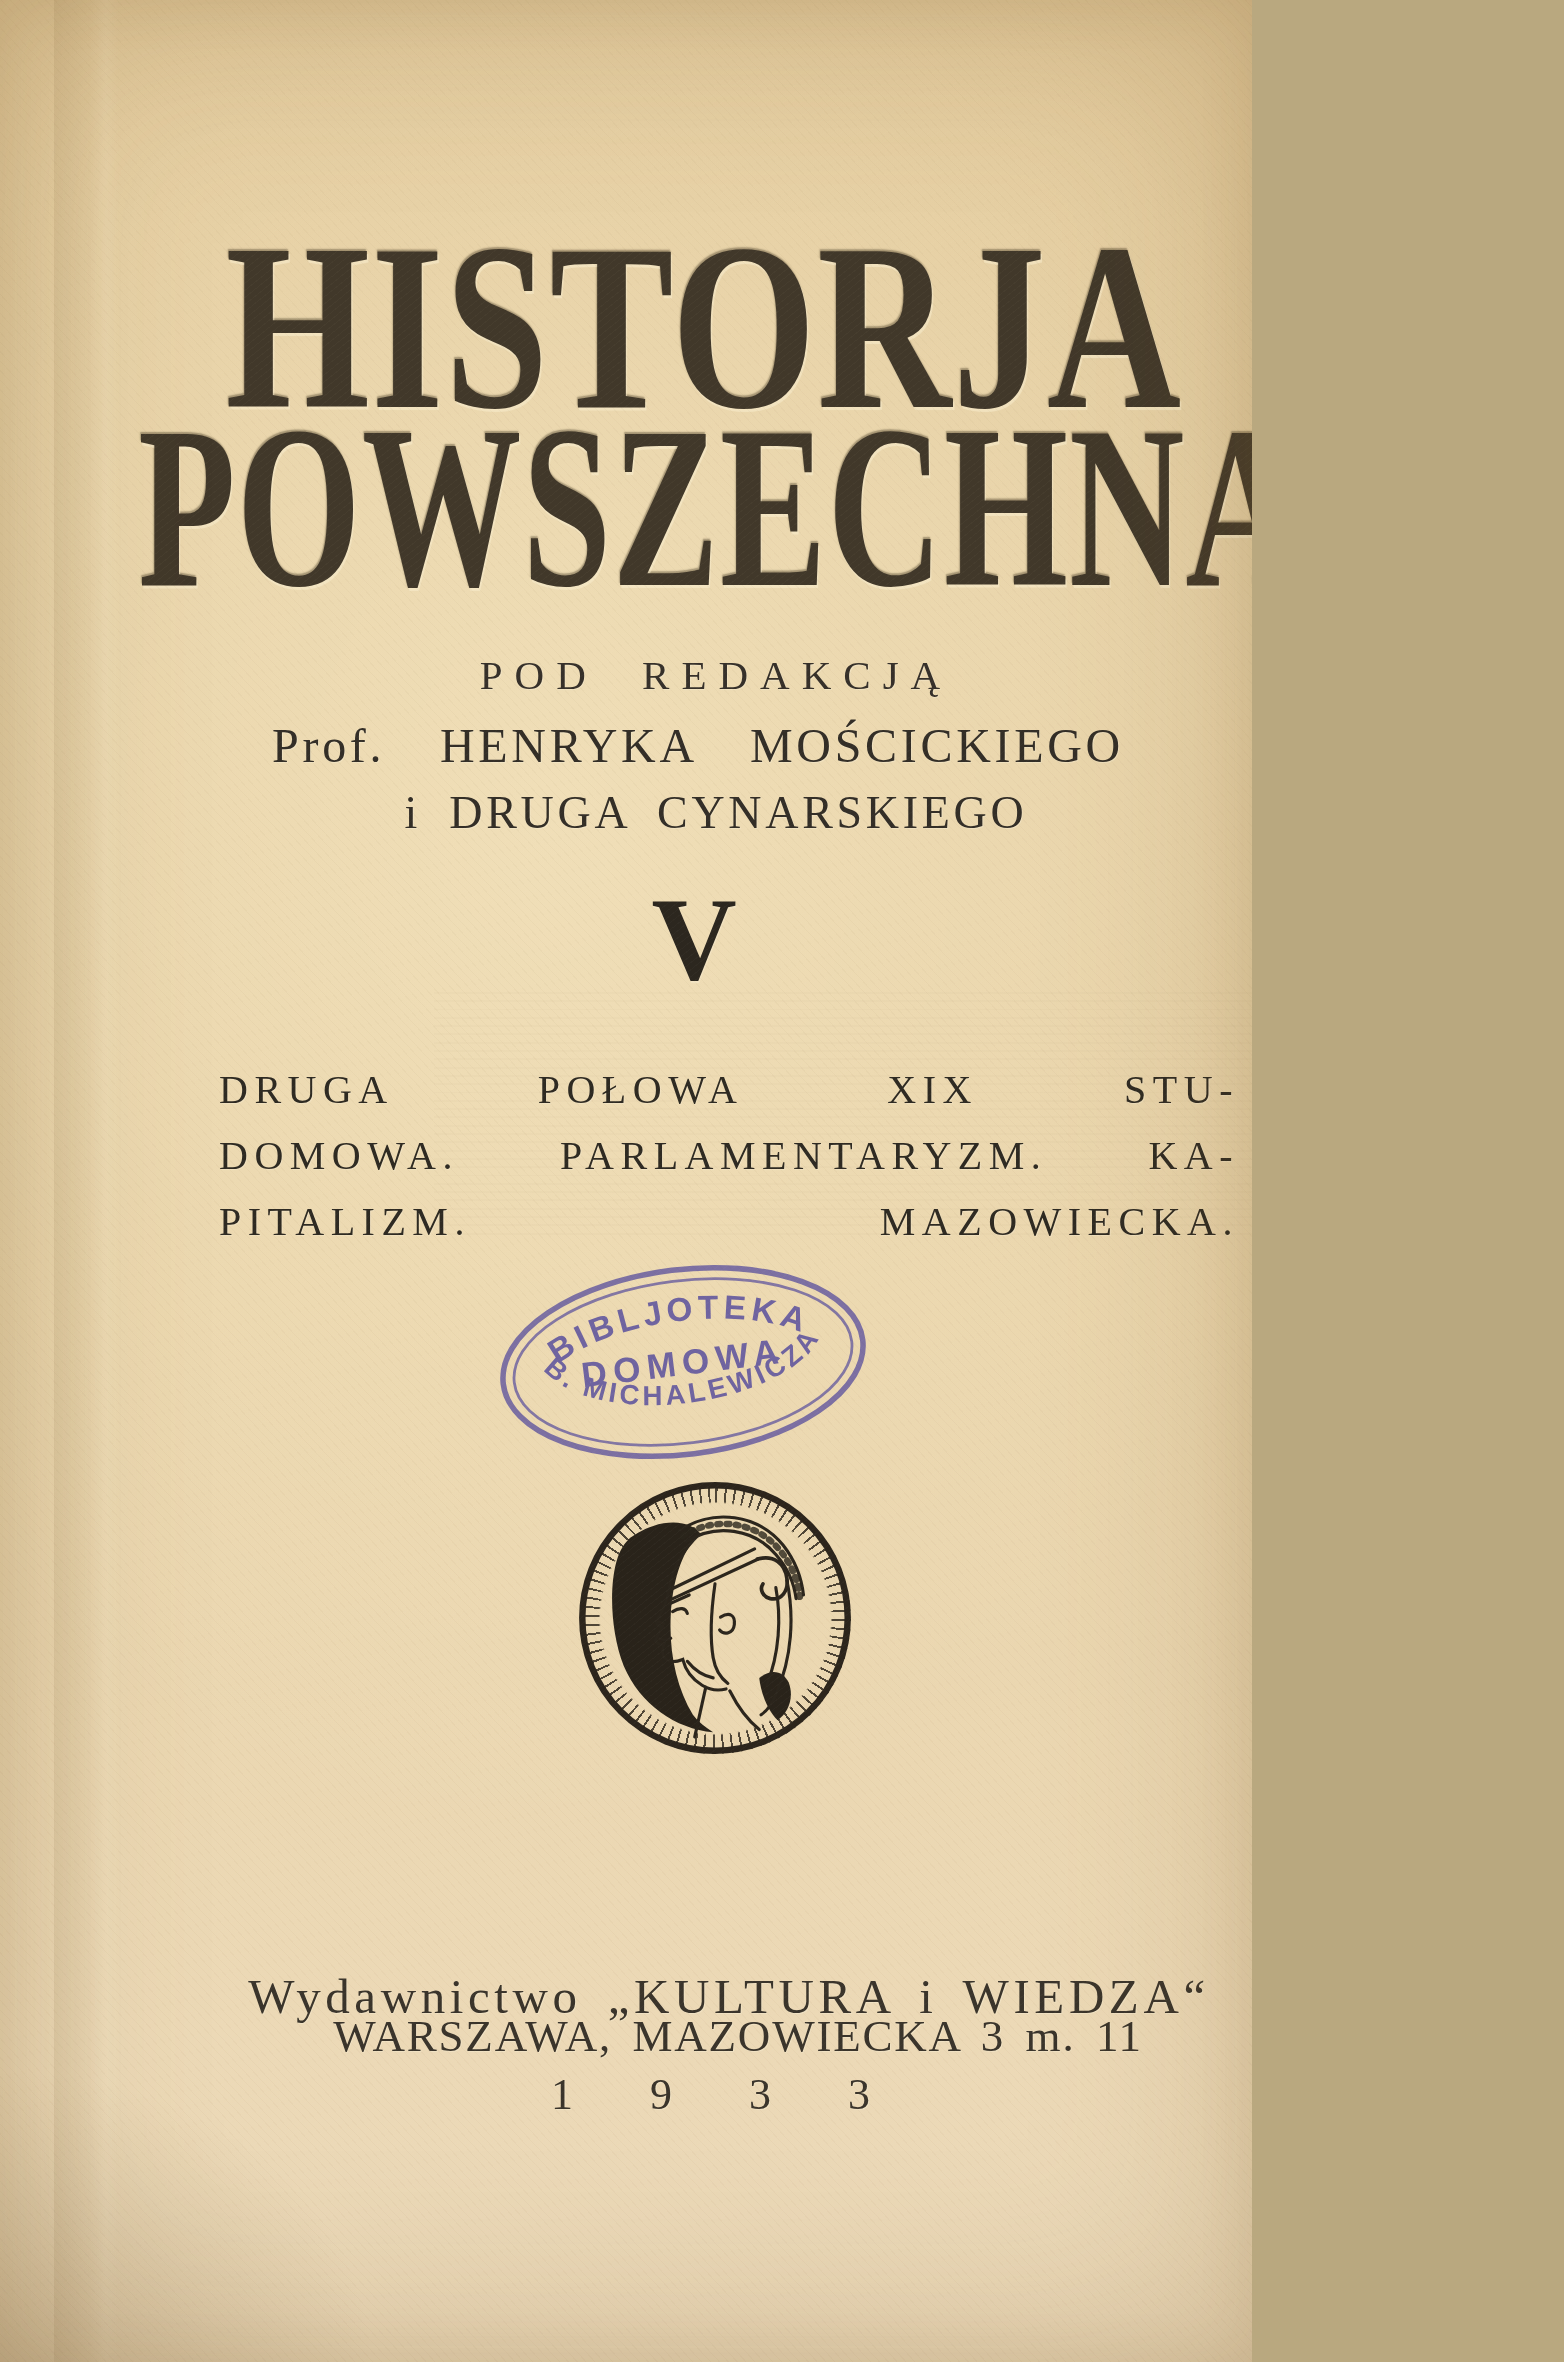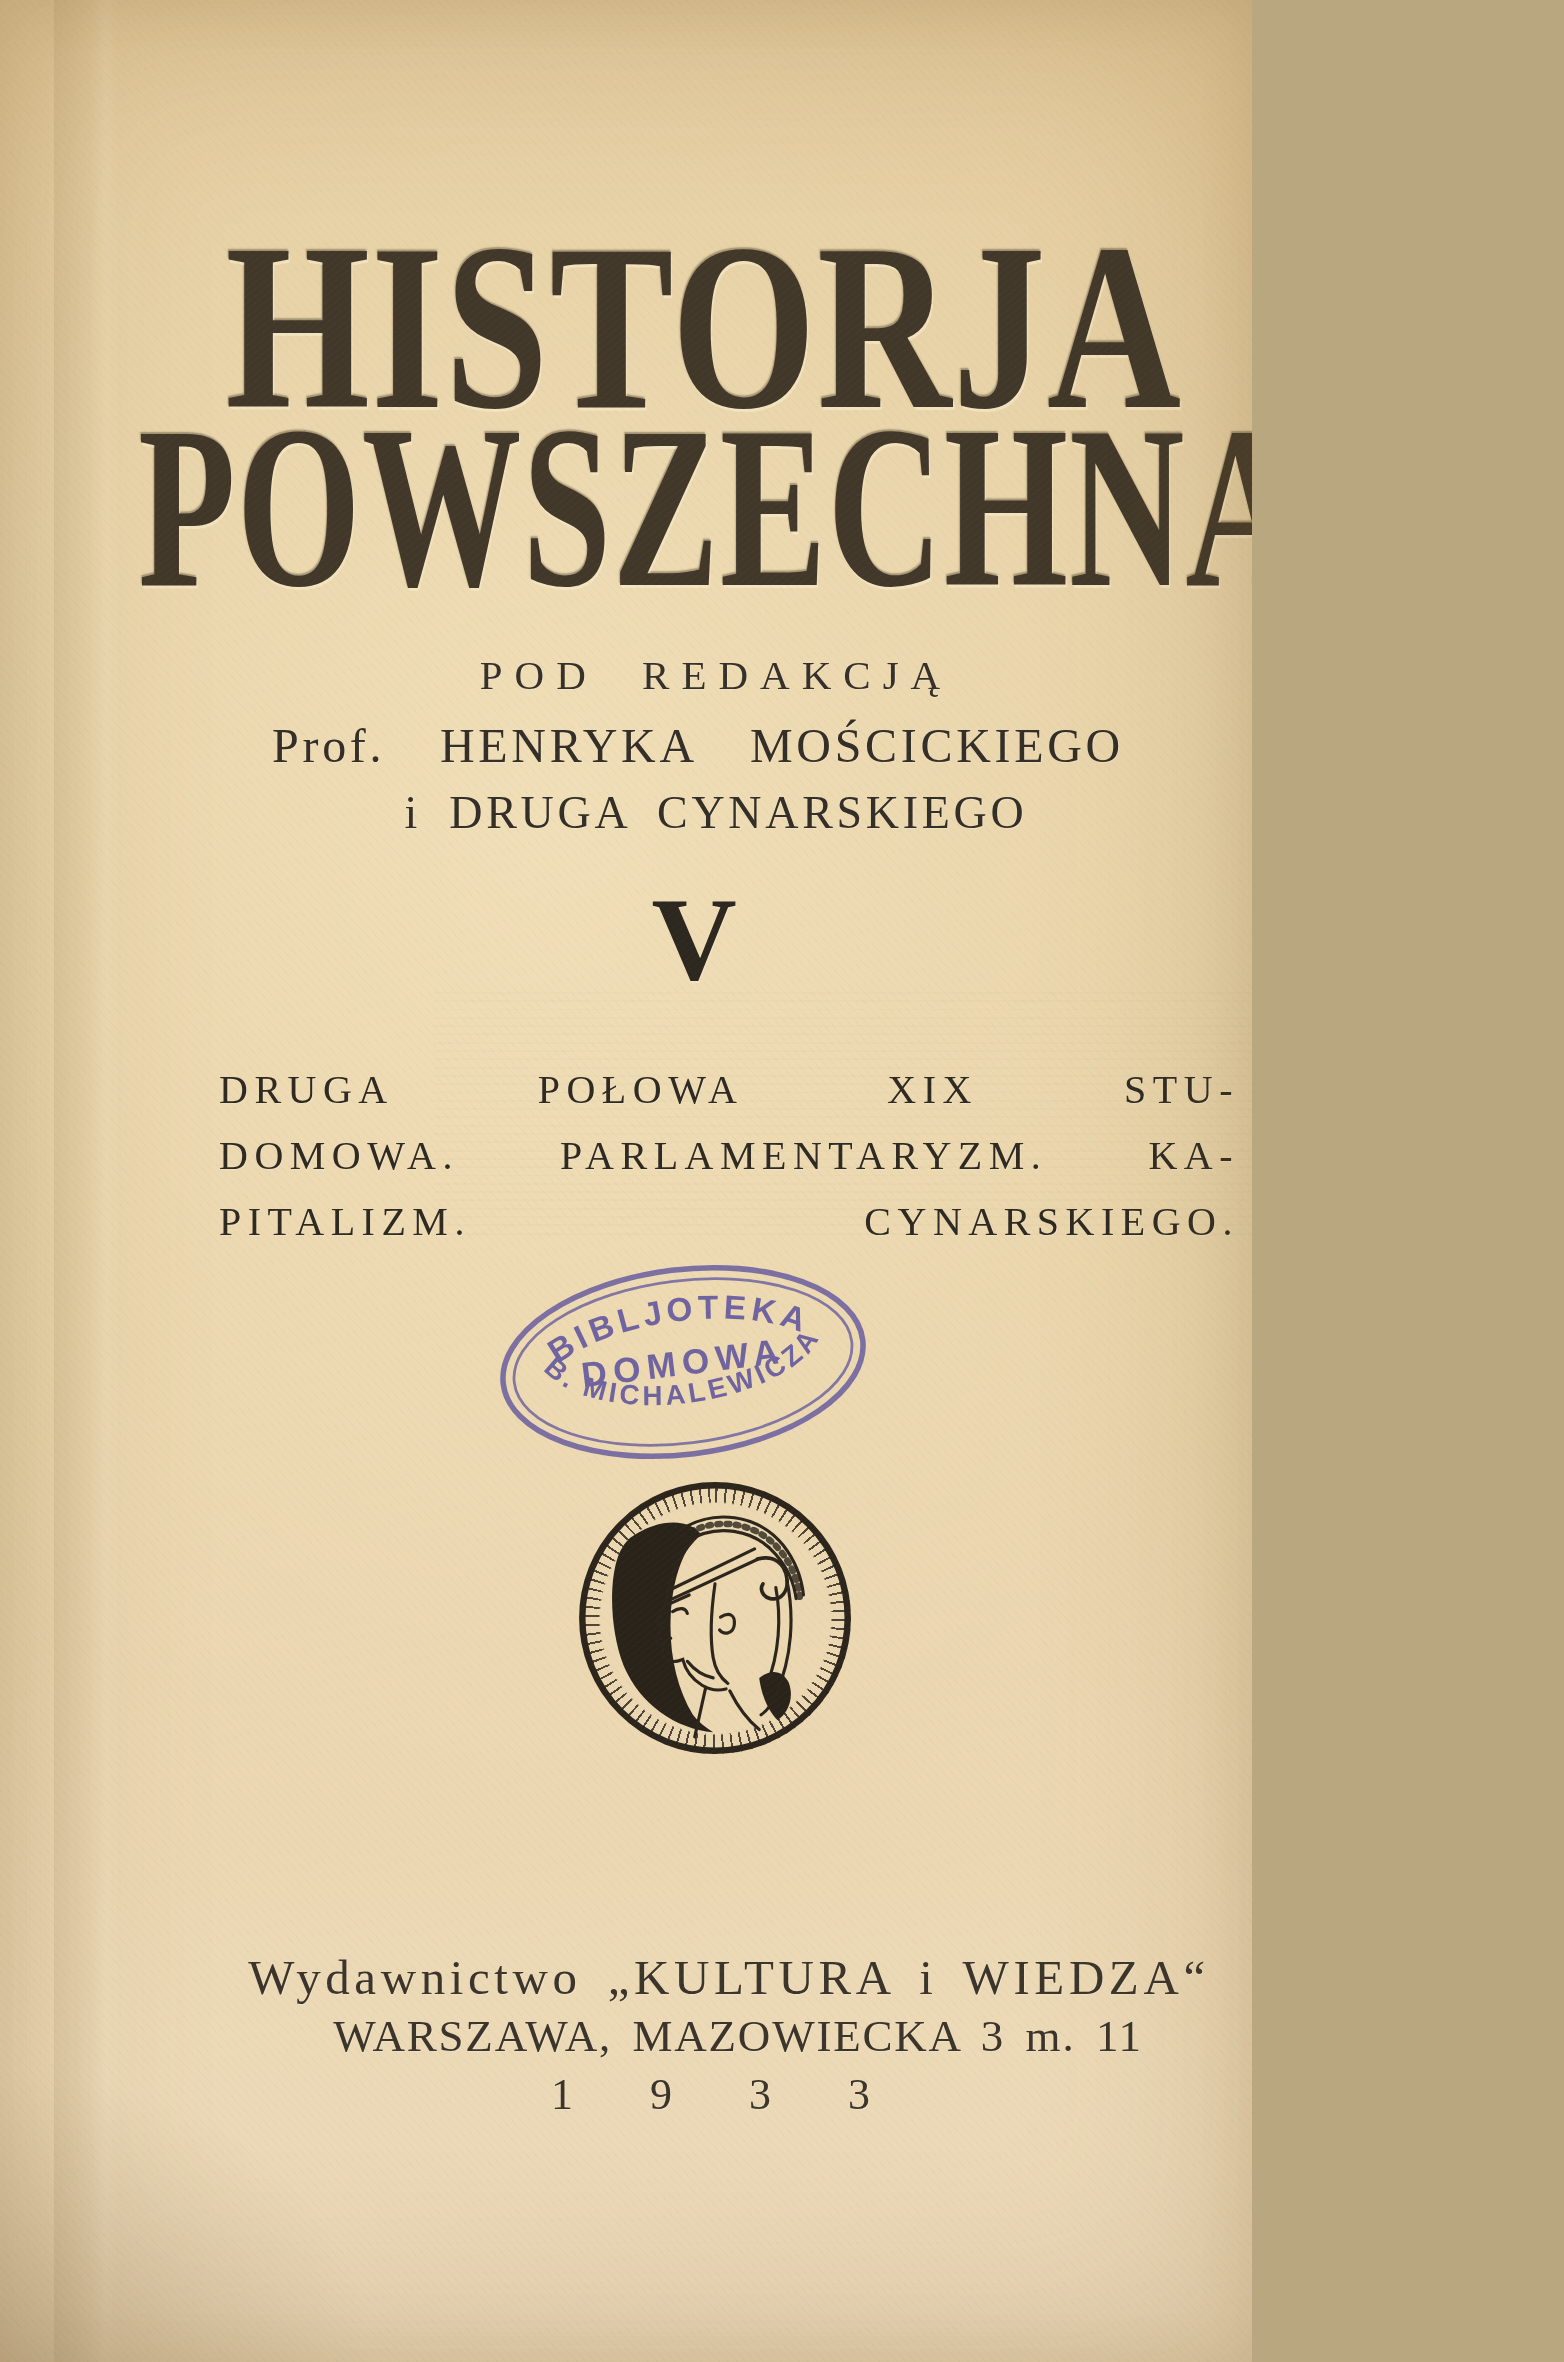--- a/index.html
+++ b/index.html
@@ -41,21 +41,21 @@
     text-shadow:0.9px 1.4px 0.9px rgba(248,238,212,.5);}
   .volume{font-size:118px;font-weight:bold;color:#2c271f;
     text-shadow:0.9px 1.8px 0.9px rgba(248,238,212,.45);}
 
   .subtitle{position:absolute;left:219px;top:1057px;width:1020px;color:#2e2a22;
     font-size:40px;line-height:66px;letter-spacing:6.5px;
     text-shadow:0.9px 1.4px 0.9px rgba(246,236,210,.45);}
   .subtitle .jline{text-align:justify;text-align-last:justify;}
 
   .imprint1{font-size:49px;color:#3a342b;letter-spacing:4.6px;word-spacing:9.2px;
-    text-shadow:0.9px 1.4px 0.9px rgba(248,238,212,.5);}
+    text-shadow:0.9px 1.4px 0.9px rgba(248,238,212,.5);margin-top:19px;}
   .imprint2{font-size:45px;color:#3a342b;letter-spacing:1.8px;word-spacing:7.4px;
     text-shadow:0.9px 1.4px 0.9px rgba(248,238,212,.5);}
   .year{font-size:44px;color:#3a342b;letter-spacing:1.75em;
     text-shadow:0.9px 1.4px 0.9px rgba(248,238,212,.5);}
 
   
   .stamp{position:absolute;left:489px;top:1253px;width:388px;height:218px;
     transform:rotate(-7deg);opacity:.92;}
   .stamp text{font-family:"Liberation Sans", sans-serif;font-weight:bold;}
 
@@ -78,21 +78,21 @@
 
   <div class="ctr smallcaps-wide" style="left:701px;top:651px;">POD REDAKCJĄ</div>
   <div class="ctr editors1" style="left:698px;top:718px;">Prof. HENRYKA MOŚCICKIEGO</div>
   <div class="ctr editors2" style="left:716px;top:786px;">i DRUGA CYNARSKIEGO</div>
 
   <div class="ctr volume" style="left:694px;top:872px;">V</div>
 
   <div class="subtitle">
     <div class="jline">DRUGA POŁOWA XIX STU-</div>
     <div class="jline">DOMOWA. PARLAMENTARYZM. KA-</div>
-    <div class="jline">PITALIZM. CYNARSKIEGO.</div>
+    <div class="jline">PITALIZM. MAZOWIECKA.</div>
   </div>
 
   <svg class="stamp" viewBox="0 0 420 236">
     <defs>
       <path id="arcTop" d="M 46,136 A 166,74 0 0 1 374,136" fill="none"></path>
       <path id="arcBottom" d="M 62,112 A 156,74 0 0 0 358,112" fill="none"></path>
     </defs>
     <g stroke="#655a9f" fill="none">
       <ellipse cx="210" cy="118" rx="196" ry="100" stroke-width="6" opacity=".9"></ellipse>
       <ellipse cx="210" cy="118" rx="184" ry="88" stroke-width="3" opacity=".85"></ellipse>

